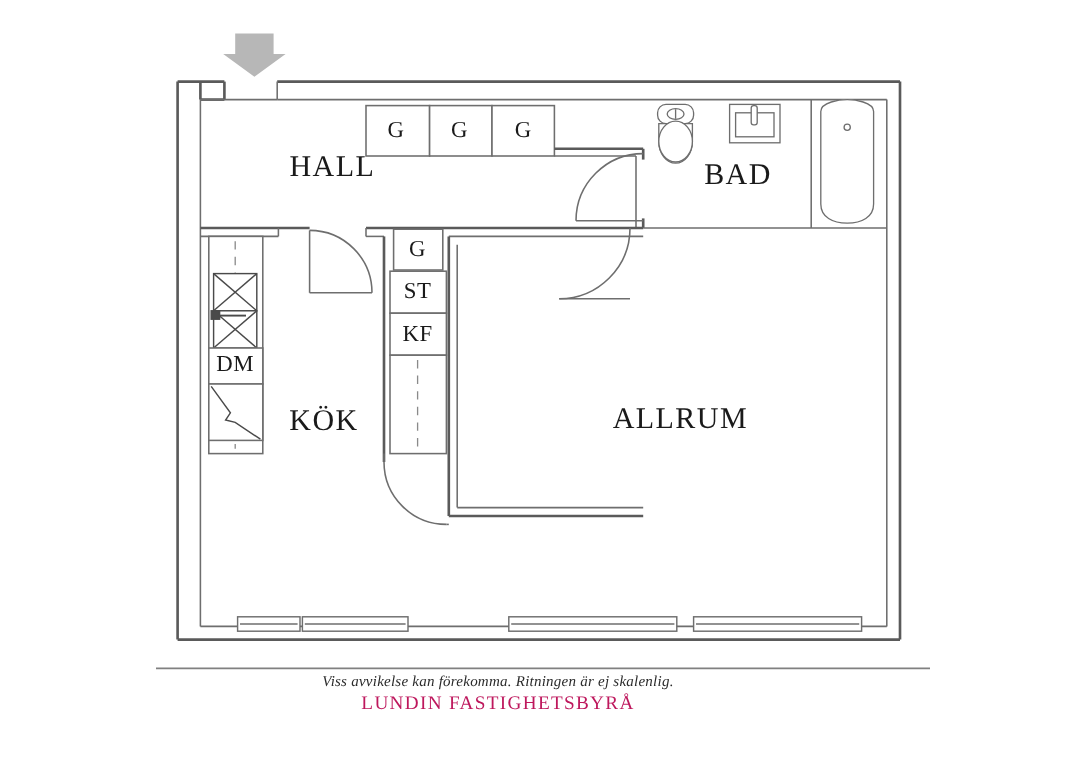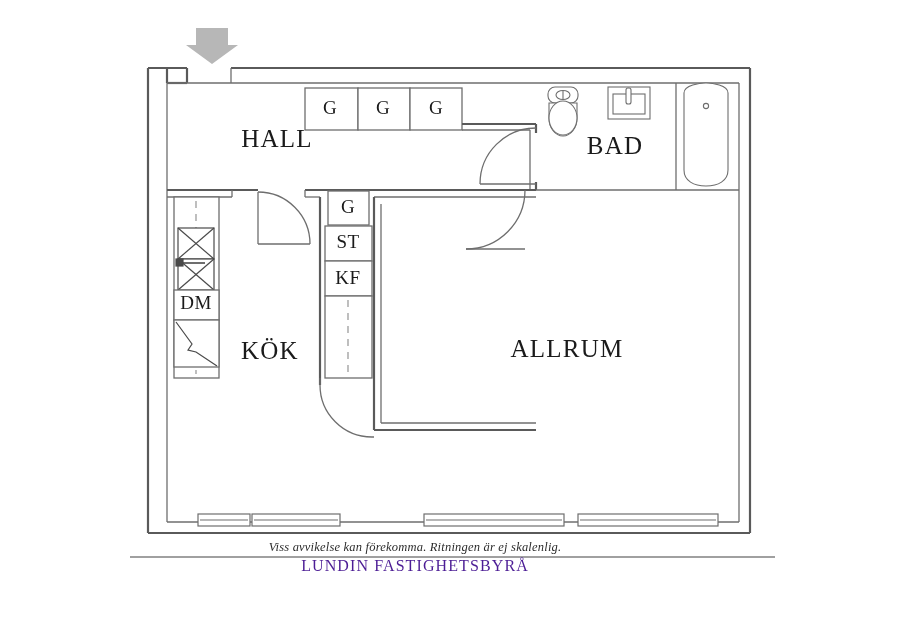--- a/index.html
+++ b/index.html
@@ -27,36 +27,36 @@
     fill: #1a1a1a;
     text-anchor: middle;
     dominant-baseline: middle;
   }
   .room-label-big { font-size: 25px; letter-spacing: 1.2px; }
   .closet-label { font-size: 19px; letter-spacing: 0.5px; }
   .appliance-label { font-size: 19px; letter-spacing: 0.5px; }
   .caption-wrap {
     position: absolute;
     left: 0;
-    top: 539px;
+    top: 560px;
     width: 830px;
     text-align: center;
   }
   .caption-line1 {
     font-family: "Liberation Serif", serif;
     font-style: italic;
     font-size: 12.5px;
     color: #2b2b2b;
     letter-spacing: 0.2px;
     line-height: 16px;
   }
   .caption-line2 {
     font-family: "Liberation Serif", serif;
     font-size: 16px;
-    color: #4c1d95;
+    color: #be185d;
     letter-spacing: 1.1px;
     line-height: 20px;
     margin-top: 1px;
   }
 </style>
 </head>
 <body>
 
 <div id="page">
 

